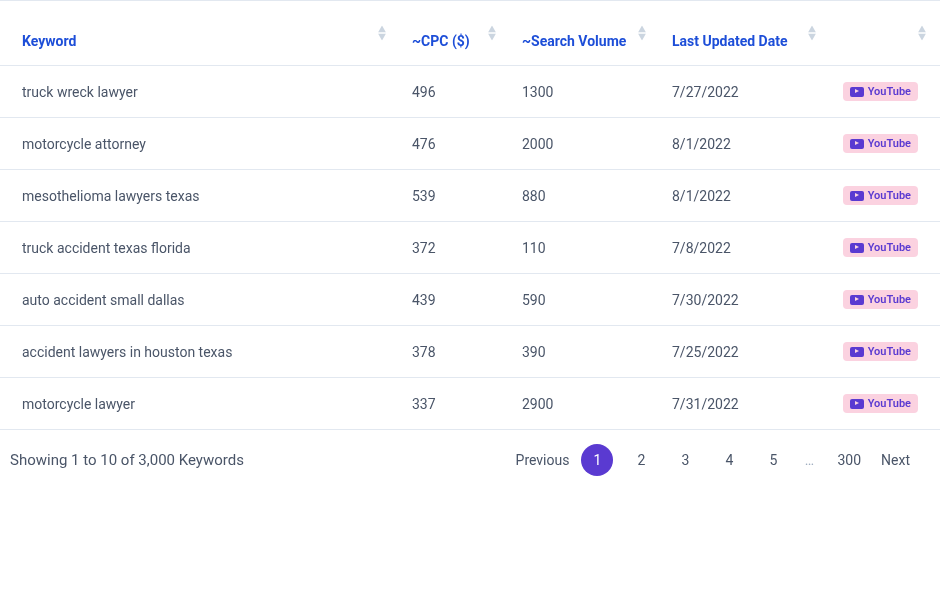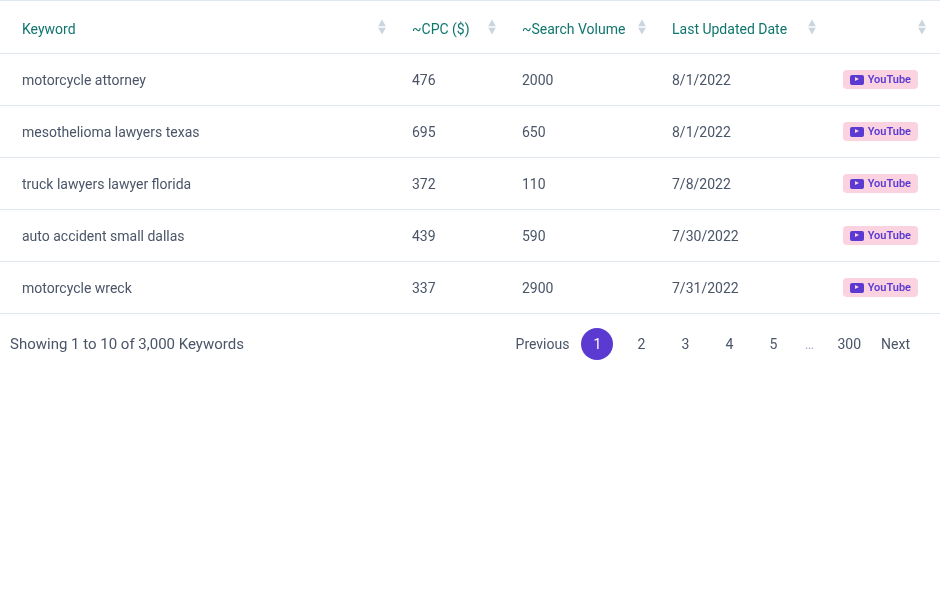--- a/index.html
+++ b/index.html
@@ -16,23 +16,23 @@
 table {
   width: 100%;
   border-collapse: collapse;
 }
 thead tr {
   border-top: 1px solid #e2e8f0;
   border-bottom: 1px solid #e2e8f0;
 }
 th {
   text-align: left;
-  padding: 20px 12px 16px 22px;
-  font-weight: 400;
-  color: #0f766e;
+  padding: 32px 12px 16px 22px;
+  font-weight: 700;
+  color: #1d4ed8;
   position: relative;
 }
 th.col-cpc, th.col-volume, th.col-date, th.col-action {
   padding-left: 12px;
 }
 .sort-icons {
   position: absolute;
   right: 14px;
   top: 50%;
   transform: translateY(-50%);
@@ -196,61 +196,81 @@
               </svg>
             <svg class="down" viewBox="0 0 8 7">
                 <path d="M4 7 L8 0 L0 0 Z"></path>
               </svg>
           </span>
         </th>
       </tr>
     </thead>
     <tbody id="table-body">
         <tr>
+          <td class="col-keyword">truck wreck lawyer</td>
+          <td class="col-cpc">496</td>
+          <td class="col-volume">1300</td>
+          <td class="col-date">7/27/2022</td>
+          <td class="col-action"><span class="youtube-badge">
+              <span class="yt-icon"></span>
+              <span>YouTube</span>
+            </span></td>
+        </tr>
+        <tr>
           <td class="col-keyword">motorcycle attorney</td>
           <td class="col-cpc">476</td>
           <td class="col-volume">2000</td>
           <td class="col-date">8/1/2022</td>
           <td class="col-action"><span class="youtube-badge">
               <span class="yt-icon"></span>
               <span>YouTube</span>
             </span></td>
         </tr>
         <tr>
           <td class="col-keyword">mesothelioma lawyers texas</td>
-          <td class="col-cpc">695</td>
-          <td class="col-volume">650</td>
+          <td class="col-cpc">539</td>
+          <td class="col-volume">880</td>
           <td class="col-date">8/1/2022</td>
           <td class="col-action"><span class="youtube-badge">
               <span class="yt-icon"></span>
               <span>YouTube</span>
             </span></td>
         </tr>
         <tr>
-          <td class="col-keyword">truck lawyers lawyer florida</td>
+          <td class="col-keyword">truck accident texas florida</td>
           <td class="col-cpc">372</td>
           <td class="col-volume">110</td>
           <td class="col-date">7/8/2022</td>
           <td class="col-action"><span class="youtube-badge">
               <span class="yt-icon"></span>
               <span>YouTube</span>
             </span></td>
         </tr>
         <tr>
           <td class="col-keyword">auto accident small dallas</td>
           <td class="col-cpc">439</td>
           <td class="col-volume">590</td>
           <td class="col-date">7/30/2022</td>
           <td class="col-action"><span class="youtube-badge">
               <span class="yt-icon"></span>
               <span>YouTube</span>
             </span></td>
         </tr>
         <tr>
-          <td class="col-keyword">motorcycle wreck</td>
+          <td class="col-keyword">accident lawyers in houston texas</td>
+          <td class="col-cpc">378</td>
+          <td class="col-volume">390</td>
+          <td class="col-date">7/25/2022</td>
+          <td class="col-action"><span class="youtube-badge">
+              <span class="yt-icon"></span>
+              <span>YouTube</span>
+            </span></td>
+        </tr>
+        <tr>
+          <td class="col-keyword">motorcycle lawyer</td>
           <td class="col-cpc">337</td>
           <td class="col-volume">2900</td>
           <td class="col-date">7/31/2022</td>
           <td class="col-action"><span class="youtube-badge">
               <span class="yt-icon"></span>
               <span>YouTube</span>
             </span></td>
         </tr>
       </tbody>
   </table>

